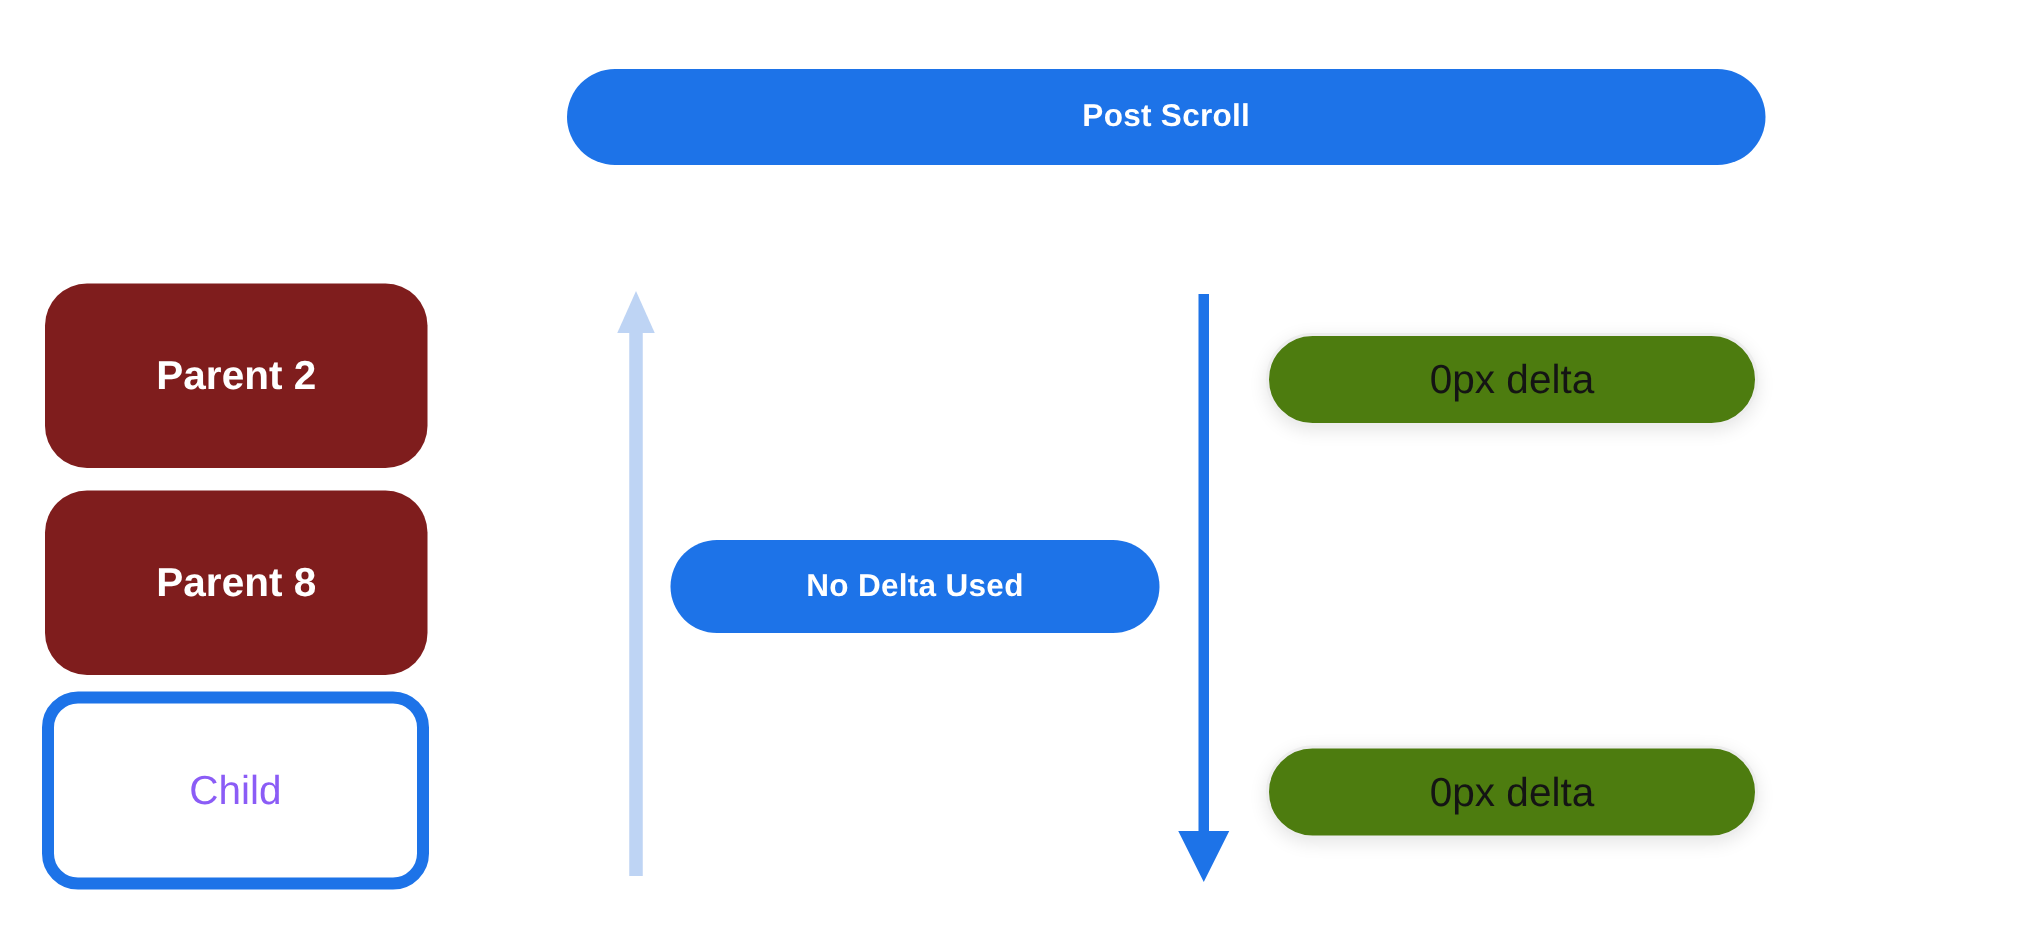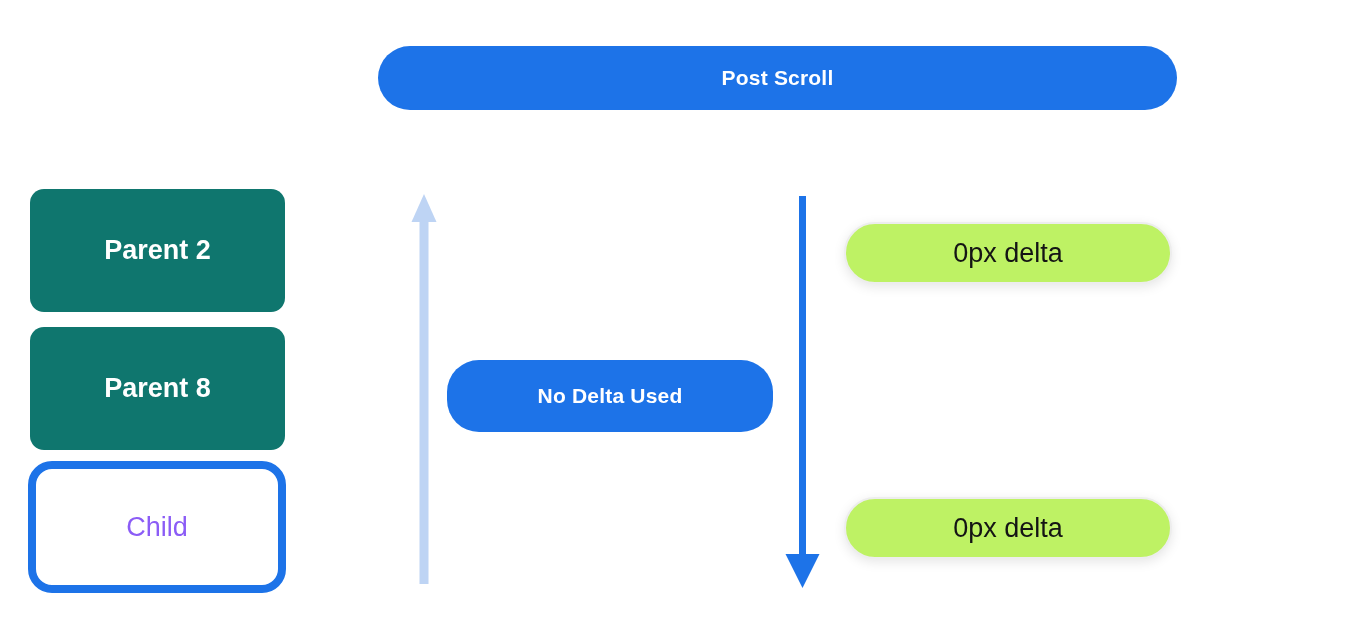--- a/index.html
+++ b/index.html
@@ -22,42 +22,42 @@
     border-radius: 32px;
     display: flex;
     align-items: center;
     justify-content: center;
     color: #ffffff;
     font-weight: 700;
     font-size: 21px;
     letter-spacing: 0.2px;
   }
   .blue-box {
-    background: #0f766e;
-    border-radius: 14px;
+    background: #7f1d1d;
+    border-radius: 28px;
     display: flex;
     align-items: center;
     justify-content: center;
     color: #ffffff;
     font-weight: 700;
     font-size: 27px;
   }
   .outline-box {
     background: #ffffff;
     border: 8px solid #1d73e8;
     border-radius: 24px;
     display: flex;
     align-items: center;
     justify-content: center;
     color: #8b5cf6;
     font-weight: 500;
     font-size: 27px;
   }
   .white-pill {
-    background: #bef264;
+    background: #4d7c0f;
     border: 2px solid #ededed;
     border-radius: 32px;
     box-shadow: 0 3px 12px rgba(0,0,0,0.10);
     display: flex;
     align-items: center;
     justify-content: center;
     color: #141414;
     font-weight: 500;
     font-size: 27px;
   }
@@ -86,21 +86,21 @@
   </div>
 
   <div class="abs arrow-wrap" style="left:410px; top:194px;">
     <svg width="28" height="390" viewBox="0 0 28 390">
       <rect x="9.5" y="22" width="9" height="368" fill="#bed4f4"></rect>
       <polygon points="14,0 26.5,28 1.5,28" fill="#bed4f4"></polygon>
     </svg>
   </div>
 
 
-  <div class="abs blue-pill" style="left:447px; top:360px; width:326px; height:72px;">
+  <div class="abs blue-pill" style="left:447px; top:360px; width:326px; height:62px;">
     <span>No Delta Used</span>
   </div>
 
   <div class="abs arrow-wrap" style="left:784px; top:196px;">
     <svg width="37" height="392" viewBox="0 0 37 392">
       <rect x="15" y="0" width="7" height="362" fill="#1d73e8"></rect>
       <polygon points="18.5,392 1.5,358 35.5,358" fill="#1d73e8"></polygon>
     </svg>
   </div>
 

